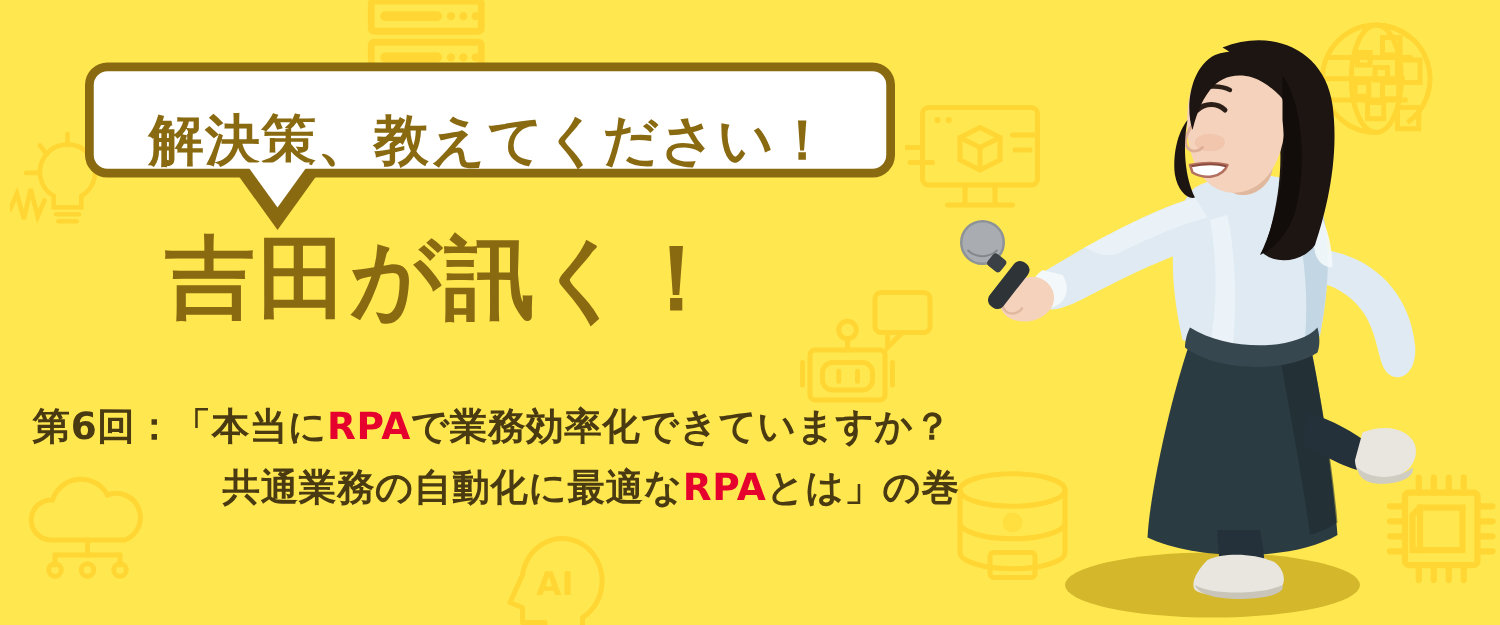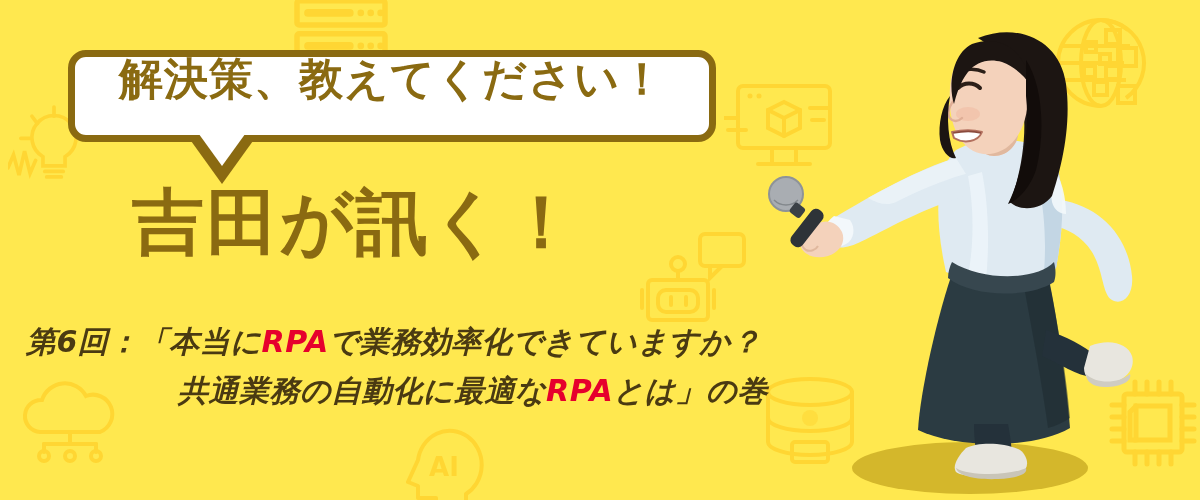--- a/index.html
+++ b/index.html
@@ -31,21 +31,21 @@
     position: absolute;
     left: 68px;
     top: 50px;
     width: 648px;
     height: 92px;
     background: #ffffff;
     border: 7px solid #8a6a11;
     border-radius: 18px;
     box-sizing: border-box;
     display: flex;
-    align-items: flex-start;
+    align-items: flex-end;
     justify-content: center;
     z-index: 6;
   }
   #bubble-text {
     font-family: "DejaVu Sans", "Liberation Sans", sans-serif;
     font-size: 44px;
     font-weight: 700;
     color: #8a6a11;
     letter-spacing: 1px;
     white-space: nowrap;
@@ -94,21 +94,20 @@
     position: absolute;
     left: 26px;
     top: 318px;
     z-index: 6;
     font-size: 30px;
     font-weight: 700;
     color: #4a3a12;
     line-height: 1.62;
     letter-spacing: 0.5px;
     white-space: nowrap;
-    font-style: italic;
   }
   #subtitle .line2 { padding-left: 152px; }
   .hl { color: #e6002d; }
 
   
   #person {
     position: absolute;
     left: 760px;
     top: 0px;
     width: 440px;

